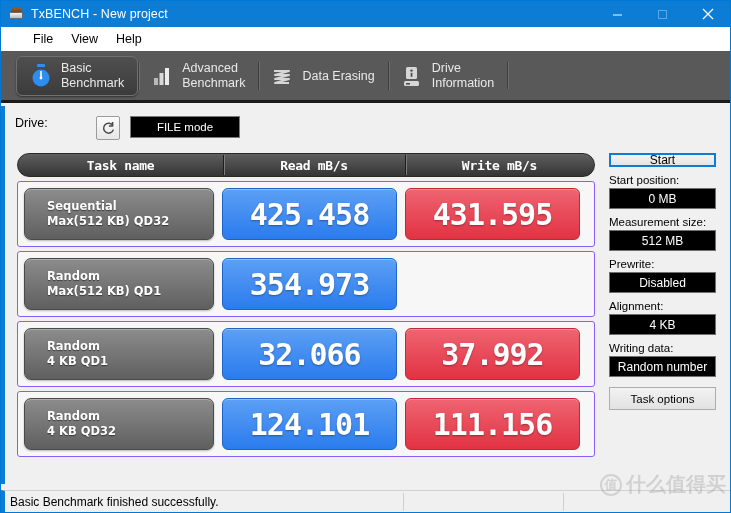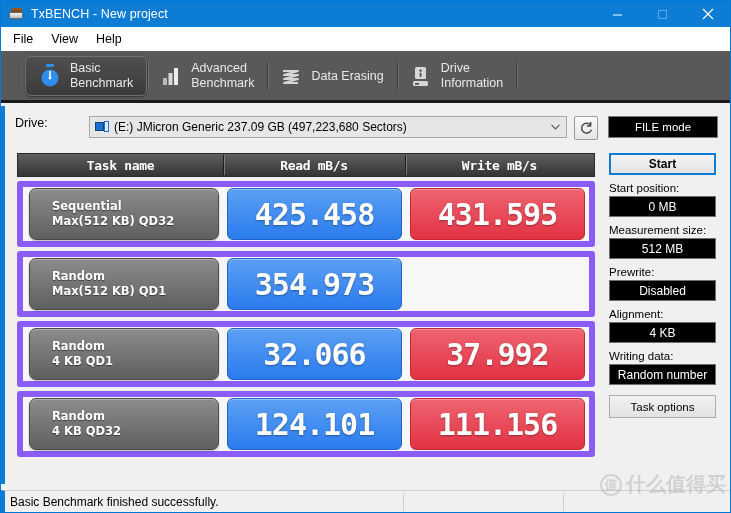--- a/index.html
+++ b/index.html
@@ -47,31 +47,31 @@
     width: 45px; height: 26px; display: flex; align-items: center; justify-content: center;
     color: #ffffff; font-size: 13px; line-height: 1;
   }
   .win-btn.dim { color: #5ca8e2; }
   .win-btn svg { display: block; }
 
   
   .menubar {
     position: absolute; top: 26px; left: 0; right: 0; height: 24px;
     background: #ffffff;
-    display: flex; align-items: center; padding-left: 3px;
+    display: flex; align-items: center; padding-left: 23px;
   }
   .menu-item {
     font-size: 12.5px; color: #000; padding: 3px 9px;
   }
 
   
   .tabstrip {
     position: absolute; top: 50px; left: 0; right: 0; height: 52px;
     background: #595959;
-    display: flex; align-items: stretch; padding-left: 21px;
+    display: flex; align-items: stretch; padding-left: 12px;
     border-bottom: 3px solid #1b1b1b;
   }
   .tab {
     display: flex; align-items: center; gap: 9px;
     padding: 0 13px; position: relative;
     color: #e9e9e9; font-size: 12.5px; line-height: 1.2;
     margin: 5px 0 4px 0;
   }
   .tab + .tab::before {
     content: ""; position: absolute; left: 0; top: 6px; bottom: 6px;
@@ -143,41 +143,41 @@
     border: 1px solid #7a7a7a; flex: 0 0 110px;
   }
 
   
   .table-wrap {
     position: absolute; top: 47px; left: 12px; width: 578px; bottom: 6px;
   }
   .thead {
     display: flex; height: 24px;
     background: linear-gradient(#5f5f5f, #343434);
-    border: 1px solid #2a2a2a; border-radius: 0;
+    border: 1px solid #2a2a2a; border-radius: 12px;
     overflow: hidden;
   }
   .th {
     display: flex; align-items: center; justify-content: center;
     color: #fff; font-size: 13px; font-weight: bold;
     font-family: "DejaVu Sans Mono", monospace;
     letter-spacing: -0.3px;
     position: relative;
   }
   .th.c1 { flex: 0 0 205px; }
   .th.c2 { flex: 0 0 182px; }
   .th.c3 { flex: 1 1 auto; }
   .th + .th::before {
     content: ""; position: absolute; left: 0; top: 1px; bottom: 1px; width: 1px;
     background: #1d1d1d; box-shadow: 1px 0 0 #7d7d7d;
   }
   .rows { margin-top: 4px; }
   .row {
     height: 66px; background: #f7f7f7;
-    border: 6px solid #8b5cf6; border-radius: 3px;
+    border: 1px solid #8b5cf6; border-radius: 3px;
     margin-bottom: 4px;
     display: flex; align-items: center; padding: 0 6px;
   }
   .task-btn {
     flex: 0 0 190px; height: 52px;
     background: linear-gradient(#8c8c8c, #5f5f5f);
     border: 1px solid #4a4a4a; border-radius: 7px;
     box-shadow: inset 0 1px 0 rgba(255,255,255,.3), 0 1px 2px rgba(0,0,0,.25);
     display: flex; flex-direction: column; justify-content: center;
     padding-left: 22px;
@@ -205,25 +205,25 @@
     background: linear-gradient(#ef6471, #e23243);
     border: 1px solid #c32735;
     box-shadow: inset 0 1px 0 rgba(255,255,255,.3);
   }
 
   
   .side {
     position: absolute; top: 47px; right: 8px; width: 113px; bottom: 6px;
   }
   .start-btn {
-    height: 22px; width: 107px;
+    height: 14px; width: 107px;
     background: linear-gradient(#f4f4f4, #e4e4e4);
     border: 2px solid #0c7cd5;
     display: flex; align-items: center; justify-content: center;
-    font-size: 12px; color: #000; font-weight: bold;
+    font-size: 12px; color: #000;
   }
   .side-label {
     font-size: 11.5px; color: #000; margin-top: 7px; margin-bottom: 2px;
   }
   .side-value {
     height: 21px; width: 107px; background: #000; color: #fff;
     font-size: 12px;
     display: flex; align-items: center; justify-content: center;
     border: 1px solid #6f6f6f;
   }
@@ -361,32 +361,20 @@
 Information</div>
     </div>
 
     <div class="tab-sep"></div>
   </div>
 
   <div class="body-area">
 
     <div class="drive-row">
       <div class="drive-label">Drive:</div>
-      <div class="drive-combo">
-        <div class="dicon">
-          <div class="sq1"></div>
-            <div class="sq2"></div>
-        </div>
-        <div class="drive-text">(E:) JMicron Generic  237.09 GB (497,223,680 Sectors)</div>
-        <div class="combo-arrow">
-          <svg width="9" height="6" viewBox="0 0 9 6">
-              <path d="M0.5 0.8 L4.5 5 L8.5 0.8" fill="none" stroke="#555" stroke-width="1.1"></path>
-            </svg>
-        </div>
-      </div>
       <div class="refresh-btn">
         <svg width="15" height="15" viewBox="0 0 15 15">
           <path d="M11.8 4.4 A5 5 0 1 0 12.4 8.6" fill="none" stroke="#4a4a4a" stroke-width="1.5"></path>
           <path d="M11.6 1 L11.6 5.1 L7.9 5.1" fill="none" stroke="#4a4a4a" stroke-width="1.5" stroke-linejoin="round"></path>
         </svg>
       </div>
       <div class="file-mode">FILE mode</div>
     </div>
 
     <div class="table-wrap">

